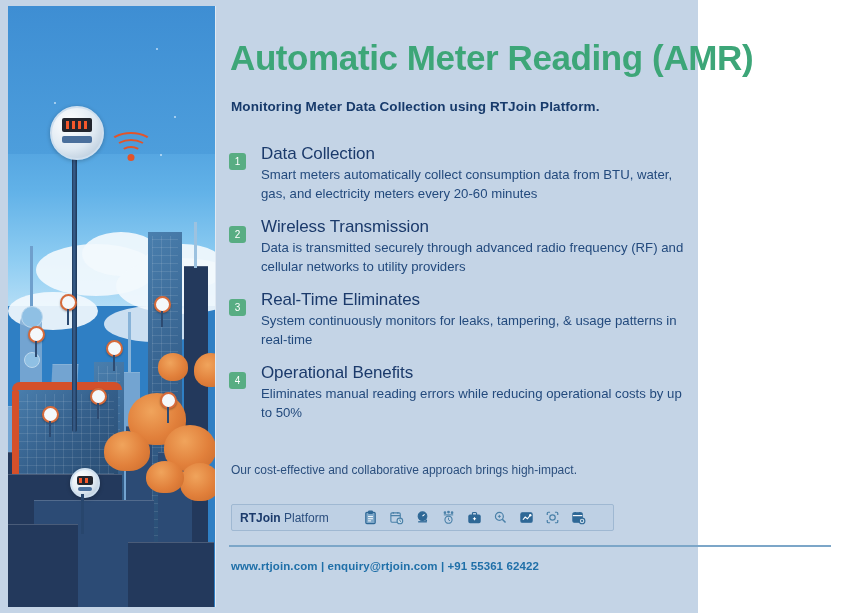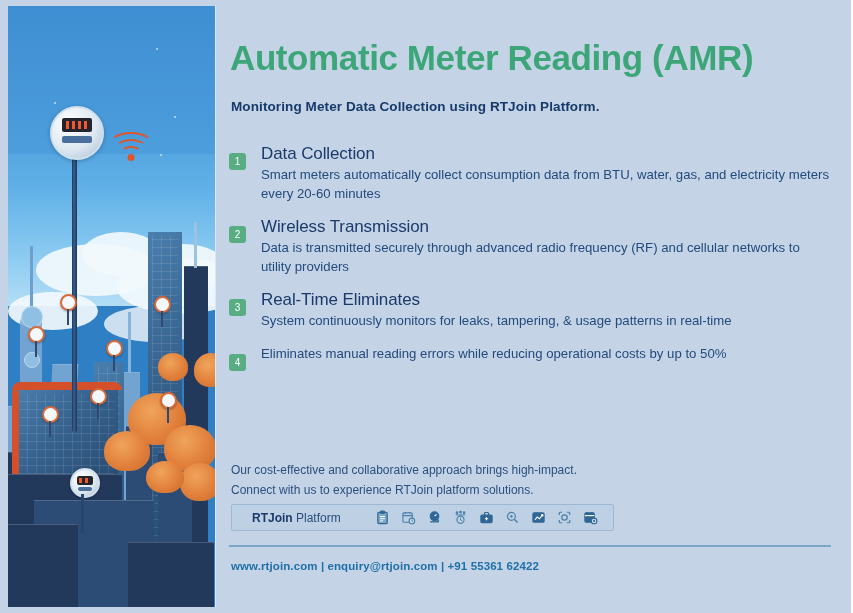--- a/index.html
+++ b/index.html
@@ -8,21 +8,21 @@
     background: #ffffff;
   }
   body {
     width: 853px;
     height: 613px;
     overflow: hidden;
     font-family: "Liberation Sans", sans-serif;
   }
   .slide {
     position: relative;
-    width: 851px;
+    width: 698px;
     height: 613px;
     background: #c4d4e6;
     box-sizing: border-box;
     display: flex;
   }
   
   .art-pane {
     position: relative;
     width: 215px;
     height: 613px;
@@ -260,21 +260,21 @@
     position: absolute;
     left: 16px; top: 504px;
     width: 383px;
     height: 27px;
     box-sizing: border-box;
     background: #bed0e4;
     border: 1px solid #9fb8d2;
     border-radius: 2px;
     display: flex;
     align-items: center;
-    padding: 0 20px;
+    padding: 0 8px;
   }
   .pf-brand {
     font-size: 12px;
     color: #1b3a6b;
     white-space: nowrap;
     margin-right: 12px;
   }
   .pf-brand b { font-weight: bold; }
   .pf-brand span.light { font-weight: normal; color:#2a4d7d; }
   .pf-icons {
@@ -423,28 +423,28 @@
       </div>
 
       <div class="step">
         <div class="badge">3</div>
         <div class="step-title">Real-Time Eliminates</div>
         <div class="step-desc">System continuously monitors for leaks, tampering, &amp; usage patterns in real-time</div>
       </div>
 
       <div class="step">
         <div class="badge">4</div>
+        <div class="step-title">Operational Benefits</div>
         <div class="step-desc">Eliminates manual reading errors while reducing operational costs by up to 50%</div>
       </div>
 
     </div>
 
     <div class="tagline">
       <div>Our cost-effective and collaborative approach brings high-impact.</div>
-      <div>Connect with us to experience RTJoin platform solutions.</div>
     </div>
 
     <div class="platform-bar">
       <div class="pf-brand">
         <b>RTJoin</b><span class="light"> </span><span class="light">Platform</span>
       </div>
       <div class="pf-icons">
 
         <span class="pf-icon">
           <svg viewBox="0 0 16 16" width="15" height="15" fill="none" stroke="#2f6896" stroke-width="1.3">

